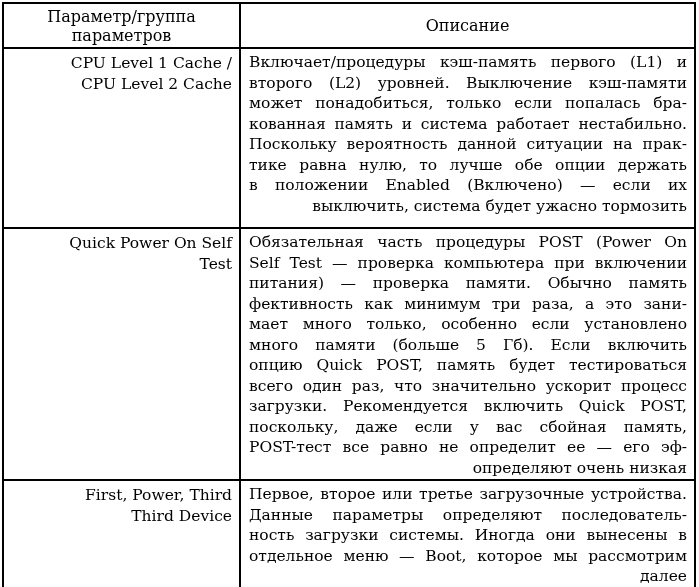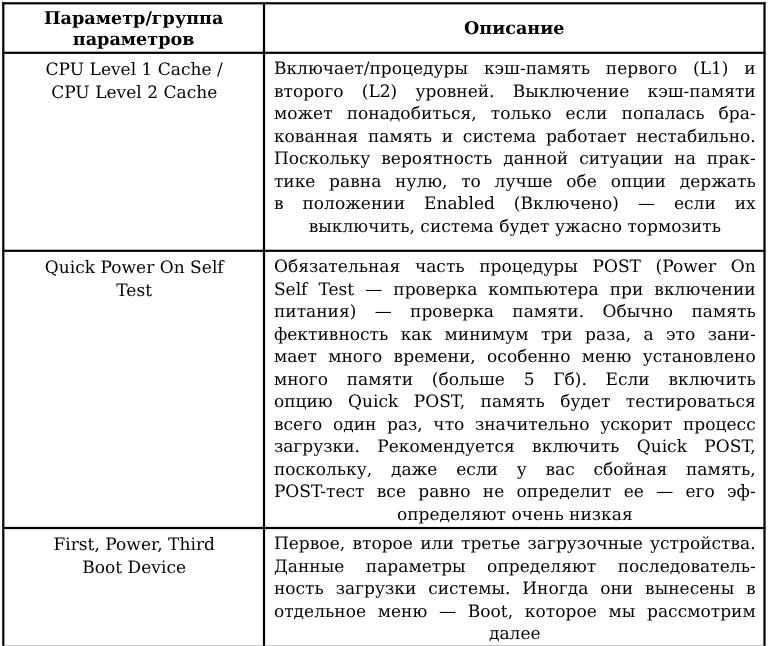--- a/index.html
+++ b/index.html
@@ -23,38 +23,38 @@
   col.c1 { width: 237px; }
   col.c2 { width: 455px; }
   th, td {
     border: 2px solid #000000;
     vertical-align: top;
     overflow: hidden;
   }
   th {
     height: 39px;
     font-size: 16px;
-    font-weight: bold;
+    font-weight: normal;
     text-align: center;
     vertical-align: middle;
     line-height: 19px;
     padding: 2px 6px;
   }
   td {
     font-size: 15.5px;
     line-height: 20.5px;
     padding: 3px 7px 0 8px;
   }
   td.param { padding-top: 4px; }
   tr.r1 td { height: 174px; }
   tr.r2 td { height: 246px; margin-left: 48px; }
   tr.r3 td { height: 102px; }
   .jl { text-align: justify; text-align-last: justify; }
-  .ll { text-align: center; }
-  .pline { text-align: center; }
+  .ll { text-align: right; }
+  .pline { text-align: right; }
 </style>
 </head>
 <body>
 
 <div class="page">
   <table class="bios-table">
     <colgroup>
         <col class="c1">
         <col class="c2">
       </colgroup>
@@ -84,34 +84,34 @@
         <tr class="r2">
           <td class="param">
             <div class="pline">Quick Power On Self</div>
             <div class="pline">Test</div>
           </td>
           <td class="desc">
             <div class="jl">Обязательная часть процедуры POST (Power On</div>
             <div class="jl">Self Test — проверка компьютера при включении</div>
             <div class="jl">питания) — проверка памяти. Обычно память</div>
             <div class="jl">фективность как минимум три раза, а это зани-</div>
-            <div class="jl">мает много времени, особенно меню установлено</div>
+            <div class="jl">мает много только, особенно если установлено</div>
             <div class="jl">много памяти (больше 5 Гб). Если включить</div>
             <div class="jl">опцию Quick POST, память будет тестироваться</div>
             <div class="jl">всего один раз, что значительно ускорит процесс</div>
             <div class="jl">загрузки. Рекомендуется включить Quick POST,</div>
             <div class="jl">поскольку, даже если у вас сбойная память,</div>
             <div class="jl">POST-тест все равно не определит ее — его эф-</div>
             <div class="ll">определяют очень низкая</div>
           </td>
         </tr>
         <tr class="r3">
           <td class="param">
             <div class="pline">First, Power, Third</div>
-            <div class="pline">Boot Device</div>
+            <div class="pline">Third Device</div>
           </td>
           <td class="desc">
             <div class="jl">Первое, второе или третье загрузочные устройства.</div>
             <div class="jl">Данные параметры определяют последователь-</div>
             <div class="jl">ность загрузки системы. Иногда они вынесены в</div>
             <div class="jl">отдельное меню — Boot, которое мы рассмотрим</div>
             <div class="ll">далее</div>
           </td>
         </tr>
       </tbody>

